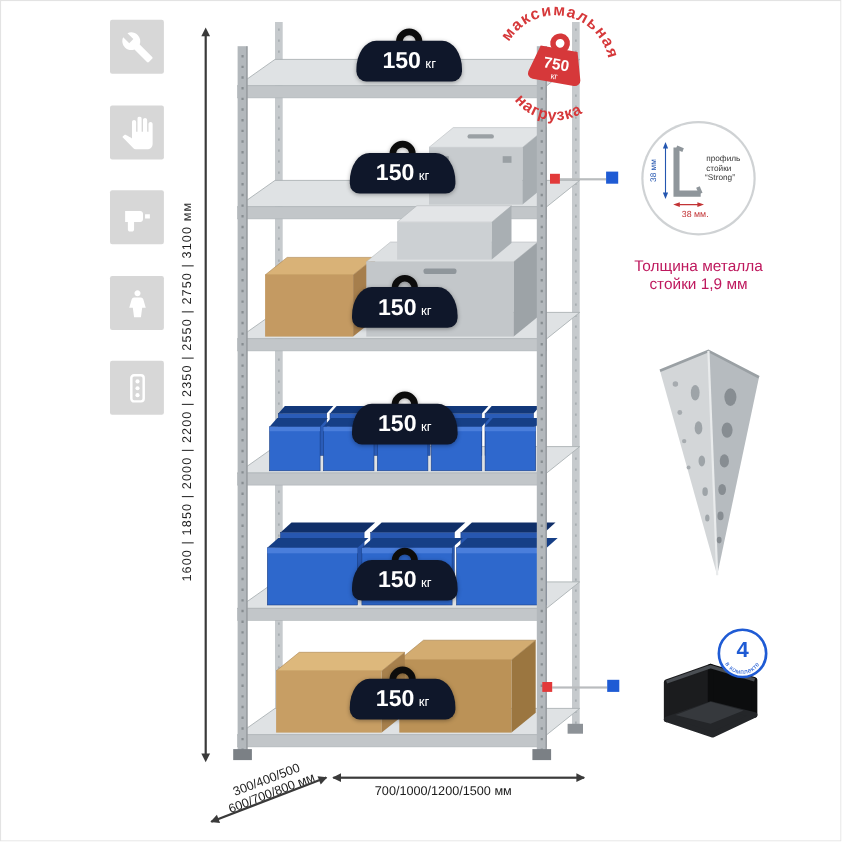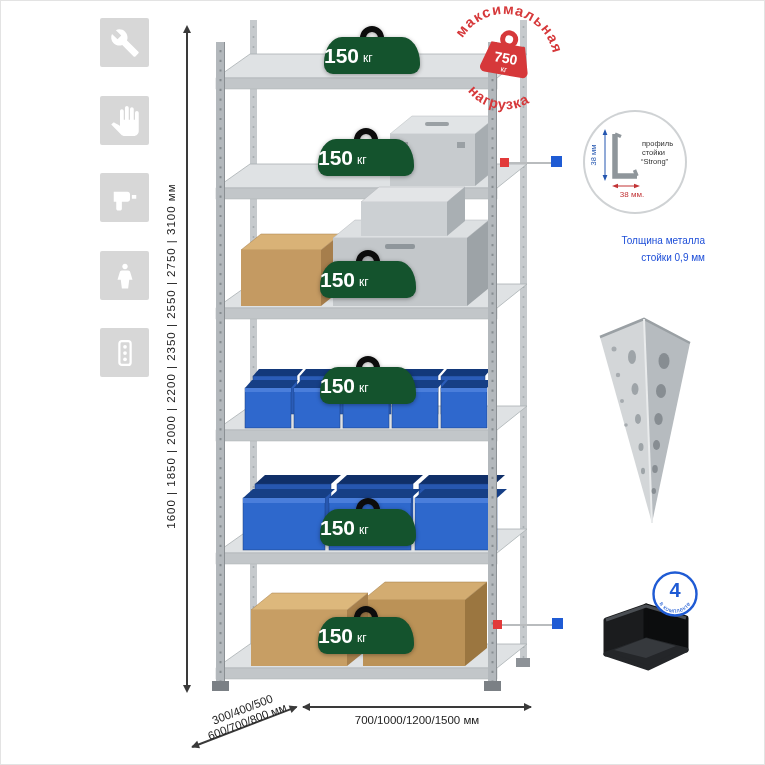--- a/index.html
+++ b/index.html
@@ -19,45 +19,45 @@
   .dim-line::after  { right:-1px; border-left:8px solid #3a3a3a; }
 
   .dim-vline { position:absolute; width:1.5px; background:#3a3a3a; }
   .dim-vline::before, .dim-vline::after { content:""; position:absolute; left:-3.4px; width:0; height:0;
               border-left:4px solid transparent; border-right:4px solid transparent; }
   .dim-vline::before { top:-7px; border-bottom:8px solid #3a3a3a; }
   .dim-vline::after  { bottom:-7px; border-top:8px solid #3a3a3a; }
 
   .height-label { position:absolute; left:-139px; top:350px; width:620px; text-align:center;
               font-size:11.5px; letter-spacing:1px; color:#1c1c1c; transform:rotate(-90deg); }
-  .width-label  { position:absolute; left:303px; top:714px; width:228px; text-align:center;
+  .width-label  { position:absolute; left:289px; top:714px; width:228px; text-align:center;
               font-size:11.5px; color:#1c1c1c; }
   .depth-label  { position:absolute; left:182px; top:703px; width:126px; text-align:center;
               font-size:11.5px; line-height:13px; color:#1c1c1c; transform:rotate(-21deg); }
 
   
   .rack { position:absolute; left:195px; top:12px; z-index:10; }
 
   
   .weight { position:absolute; width:96px; height:48px; z-index:30; filter:drop-shadow(0 1px 2px rgba(0,0,0,.35)); }
   .weight-handle { position:absolute; left:50%; top:0; width:24px; height:24px; transform:translateX(-50%);
               border:6px solid #0c0c0c; border-radius:50%; box-sizing:border-box; }
-  .weight-body { position:absolute; left:0; top:11px; width:96px; height:37px; background:#14532d;
+  .weight-body { position:absolute; left:0; top:11px; width:96px; height:37px; background:#0f172a;
               border-radius:18px 18px 9px 9px / 26px 26px 9px 9px;
-              display:flex; align-items:center; gap:4px; }
+              display:flex; align-items:center; justify-content:center; gap:4px; }
   .weight-val { color:#fff; font-size:21px; font-weight:bold; }
   .weight-unit { color:#fff; font-size:12px; margin-top:5px; }
 
   
   .stamp { position:absolute; left:444px; top:2px; width:122px; height:122px; transform:rotate(10deg); z-index:40; }
 
   
   .profile-circle { position:absolute; left:585px; top:112px; width:100px; height:100px; border-radius:50%;
               background:#fff; box-shadow:0 0 0 2px #cfd2d4; z-index:20; }
-  .caption { position:absolute; text-align:right; font-size:10px; line-height:16.5px; color:#1d4ed8; }
+  .caption { position:absolute; text-align:center; font-size:14px; line-height:16.5px; color:#be185d; }
   .caption span { display:block; }
   .angle-post { position:absolute; left:592px; top:315px; }
   .foot-img { position:absolute; left:596px; top:584px; }
   .badge { position:absolute; left:651px; top:570px; width:48px; height:48px; z-index:50; }
 
   
   .sq-red  { position:absolute; width:9px;  height:9px;  background:#e23a3a; z-index:35; }
   .sq-blue { position:absolute; width:11px; height:11px; background:#1f5bd4; z-index:35; }
   .conn-line { position:absolute; height:1.5px; background:#b9bcbe; z-index:34; }
 </style>
@@ -314,21 +314,21 @@
       <polygon points="27,74 33,71.8 33,76.2" fill="#c23335"></polygon>
       <polygon points="55,74 49,71.8 49,76.2" fill="#c23335"></polygon>
       <text x="47" y="85" text-anchor="middle" font-size="8" fill="#c23335">38 мм.</text>
       <text x="57" y="34" font-size="7.5" fill="#333">профиль</text>
       <text x="57" y="43" font-size="7.5" fill="#333">стойки</text>
       <text x="56" y="52" font-size="7.5" fill="#333">“Strong”</text>
     </svg>
   </div>
   <div class="caption" style="left:565px; top:233px; width:140px">
     <span>Толщина металла</span>
-    <span>стойки 0,9 мм</span>
+    <span>стойки 1,9 мм</span>
   </div>
 
   <svg class="angle-post" width="106" height="215" viewBox="0 0 106 215">
     <g>
       <polygon points="8,22 52,4 60,208" fill="#d3d6d8"></polygon>
       <polygon points="52,4 98,28 60,208" fill="#b6bbbf"></polygon>
       <path d="M8 22 L52 4 L98 28" fill="none" stroke="#9aa0a4" stroke-width="2.5"></path>
       <line x1="52" y1="4" x2="60" y2="208" stroke="#e9ebec" stroke-width="2"></line>
     </g>
     <g>

